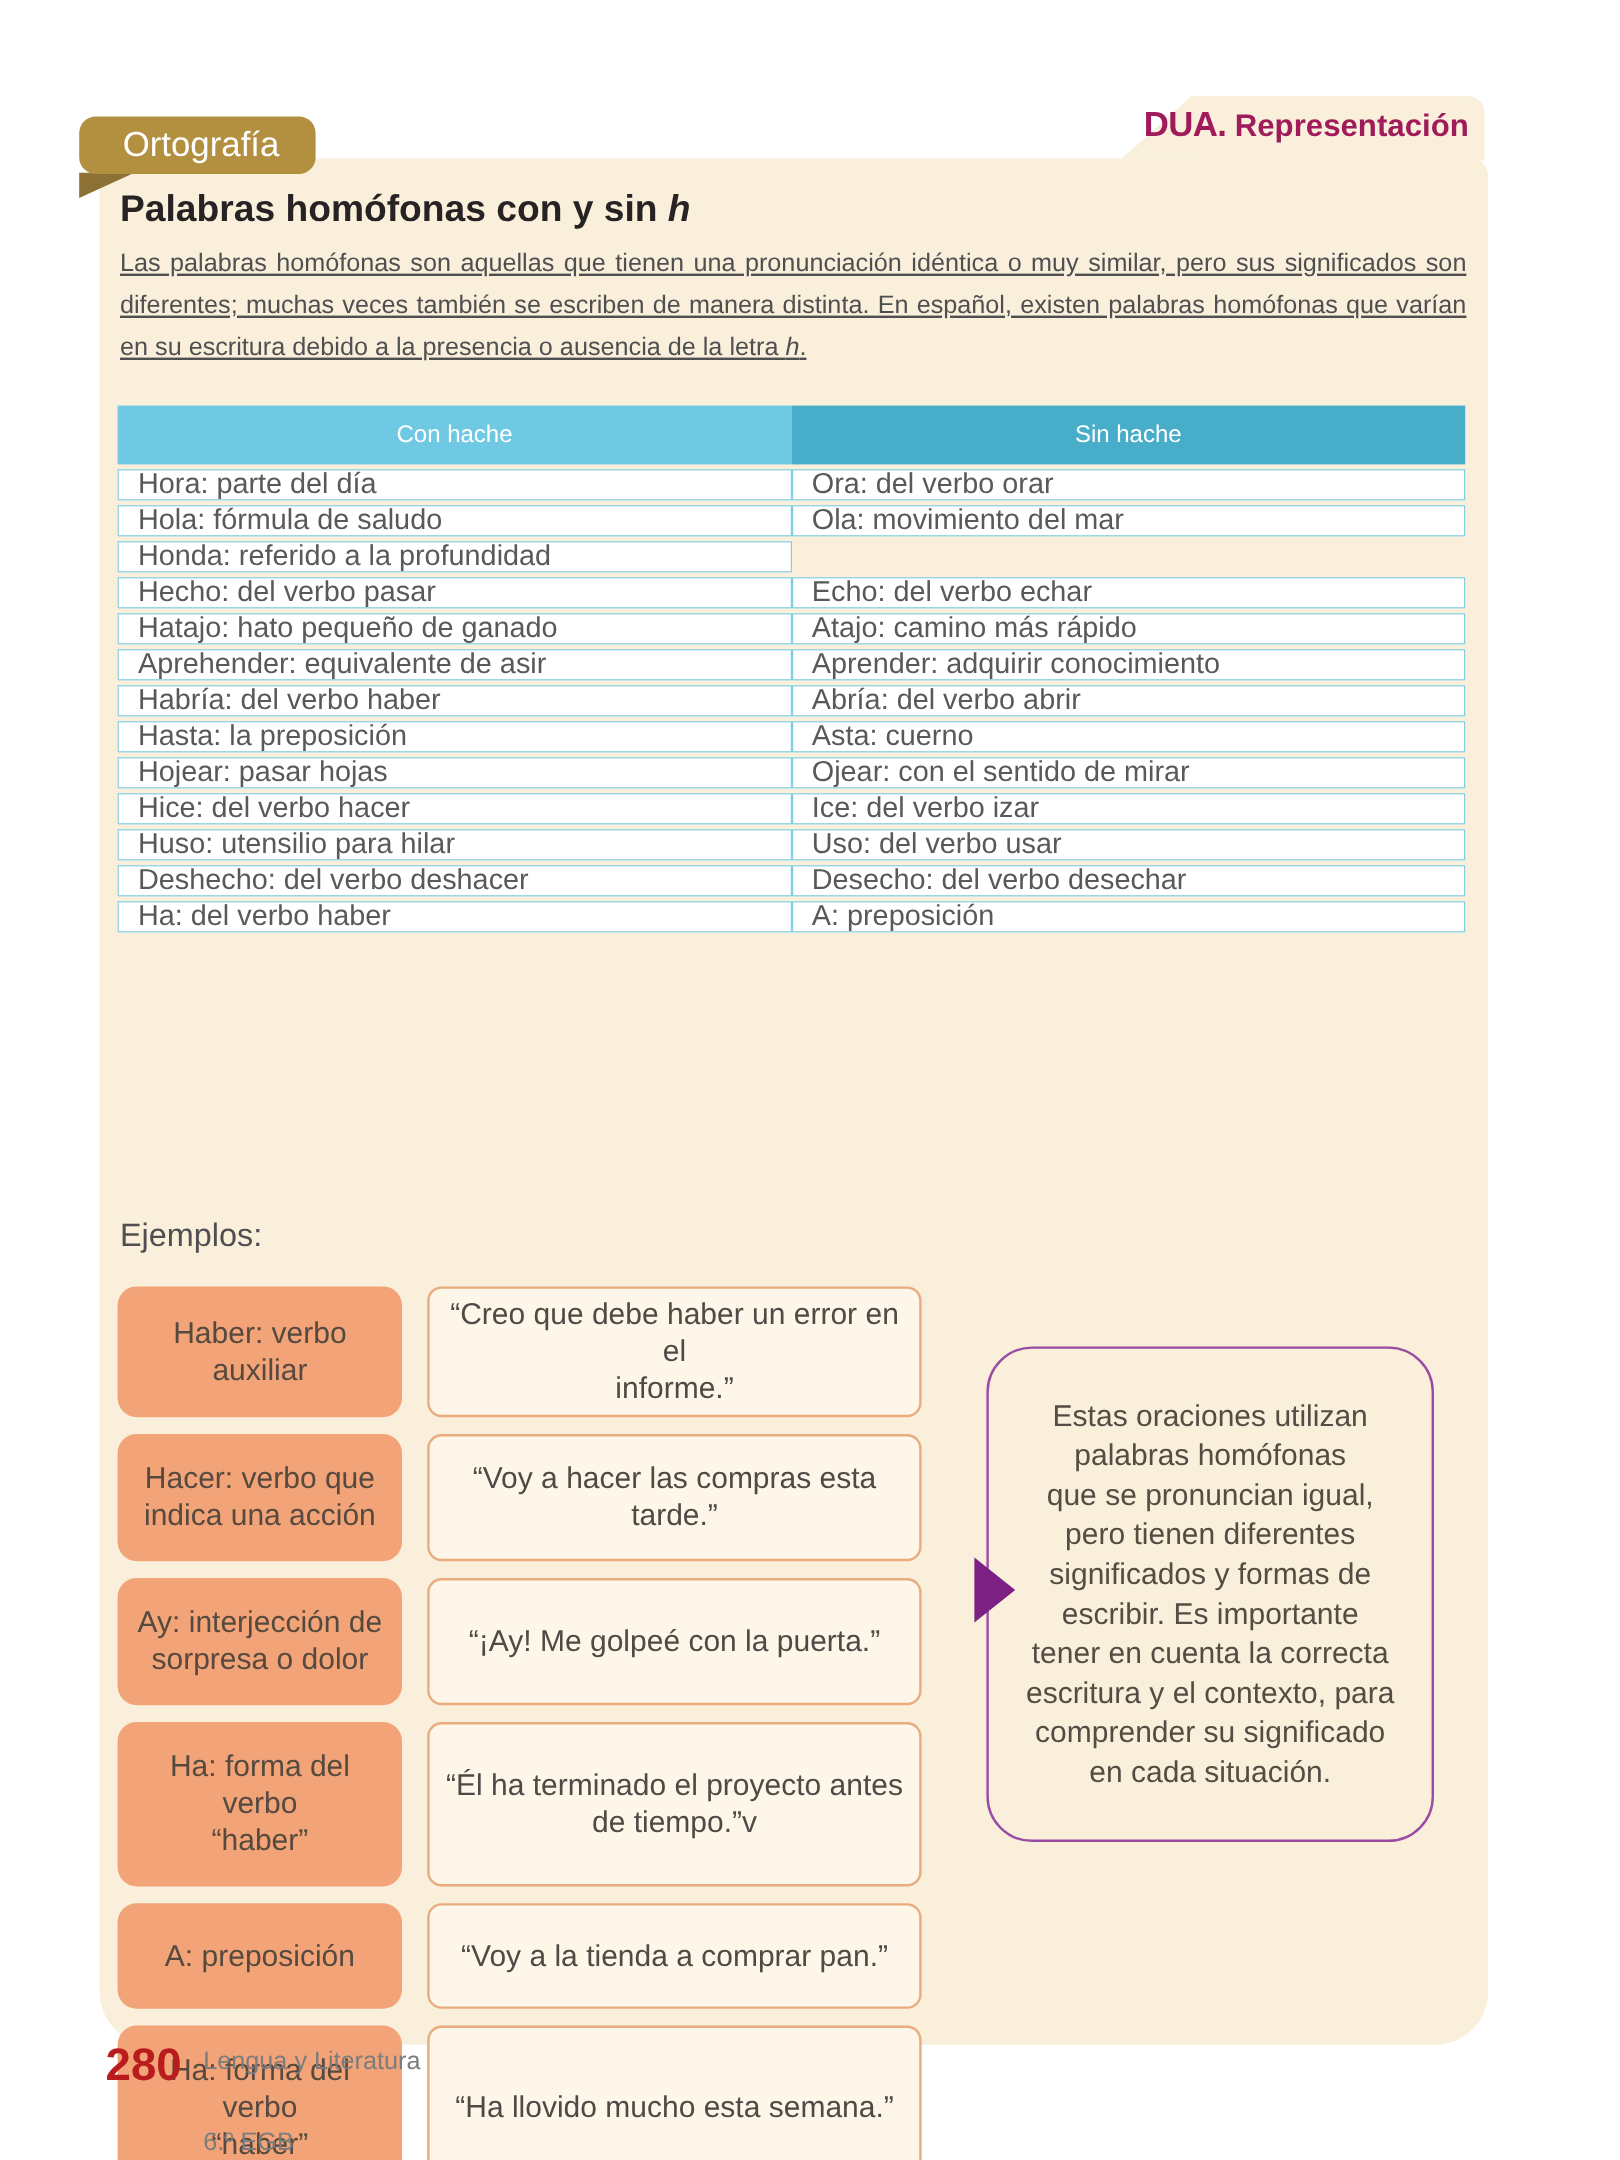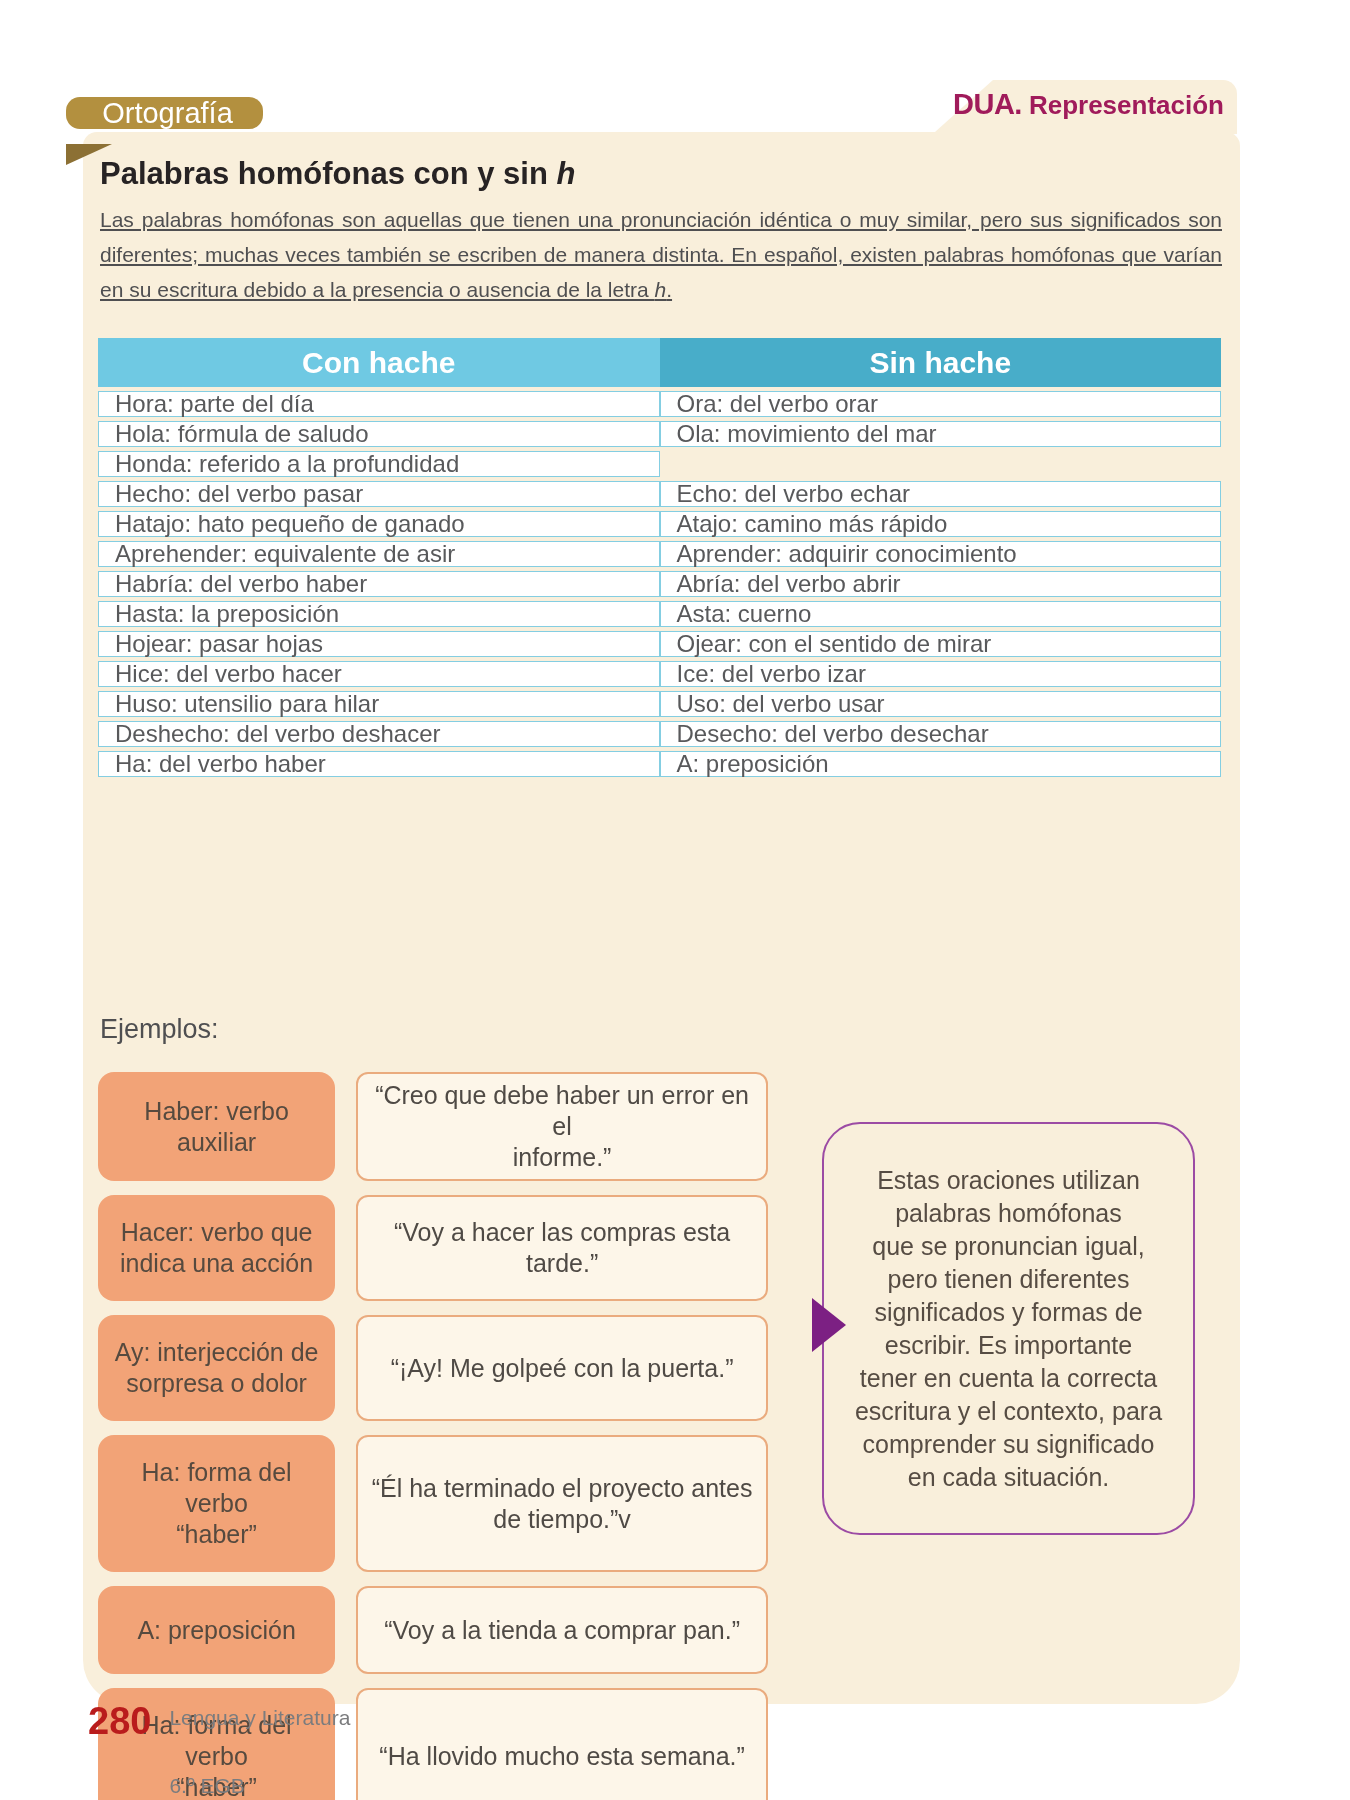--- a/index.html
+++ b/index.html
@@ -14,36 +14,36 @@
   .tab-rect{position:absolute;left:993px;top:80px;width:244px;height:54px;
     background:#f9efdb;border-radius:0 14px 0 0;}
   .dua{position:absolute;left:940px;top:88px;width:284px;text-align:right;
     color:#a01b5b;white-space:nowrap;}
   .dua .dua-prefix{font-weight:bold;font-size:29px;letter-spacing:-0.5px;}
   .dua .dua-label{font-weight:bold;font-size:26px;margin-left:7px;}
   
   .panel{position:absolute;left:83px;top:132px;width:1157px;height:1572px;
     background:#f9efdb;border-radius:14px 14px 44px 44px;}
   
-  .badge{position:absolute;left:66px;top:97px;width:197px;height:32px;
+  .badge{position:absolute;left:66px;top:97px;width:197px;height:48px;
     background:#b3903f;border-radius:14px;color:#ffffff;font-size:29px;
     display:flex;align-items:center;justify-content:center;padding-left:6px;box-sizing:border-box;}
   .badge-tail{position:absolute;left:66px;top:144px;width:0;height:0;
     border-top:21px solid #8c7034;border-right:46px solid transparent;}
   
   .page-title{position:absolute;left:100px;top:156px;font-size:31px;font-weight:bold;color:#272324;}
   .page-title .it{font-style:italic;}
   .intro{position:absolute;left:100px;top:202px;width:1122px;font-size:21px;
     line-height:35px;color:#4f4f51;text-align:justify;text-decoration:underline;}
   .intro .it{font-style:italic;}
   
   .homof-table{position:absolute;left:98px;top:338px;width:1123px;}
   .t-head{display:grid;grid-template-columns:1fr 1fr;height:49px;}
   .t-head .hcell{display:flex;align-items:center;justify-content:center;
-    color:#ffffff;font-weight:bold;font-size:30px;}
+    color:#ffffff;font-weight:normal;font-size:20px;}
   .t-head .hcell.left{background:#6fc9e3;}
   .t-head .hcell.right{background:#48adc9;}
   .t-row{display:grid;grid-template-columns:1fr 1fr;margin-top:4px;column-gap:0;}
   .t-cell{background:#ffffff;border:1px solid #84cee2;height:26px;box-sizing:border-box;
     display:flex;align-items:center;padding-left:16px;font-size:24px;color:#58595b;}
   
   .ejemplos-heading{position:absolute;left:100px;top:1014px;font-size:27px;color:#4f4f51;}
   .examples{position:absolute;left:98px;top:1072px;width:670px;display:flex;
     flex-direction:column;gap:14px;}
   .ex-row{display:flex;gap:21px;align-items:stretch;}

